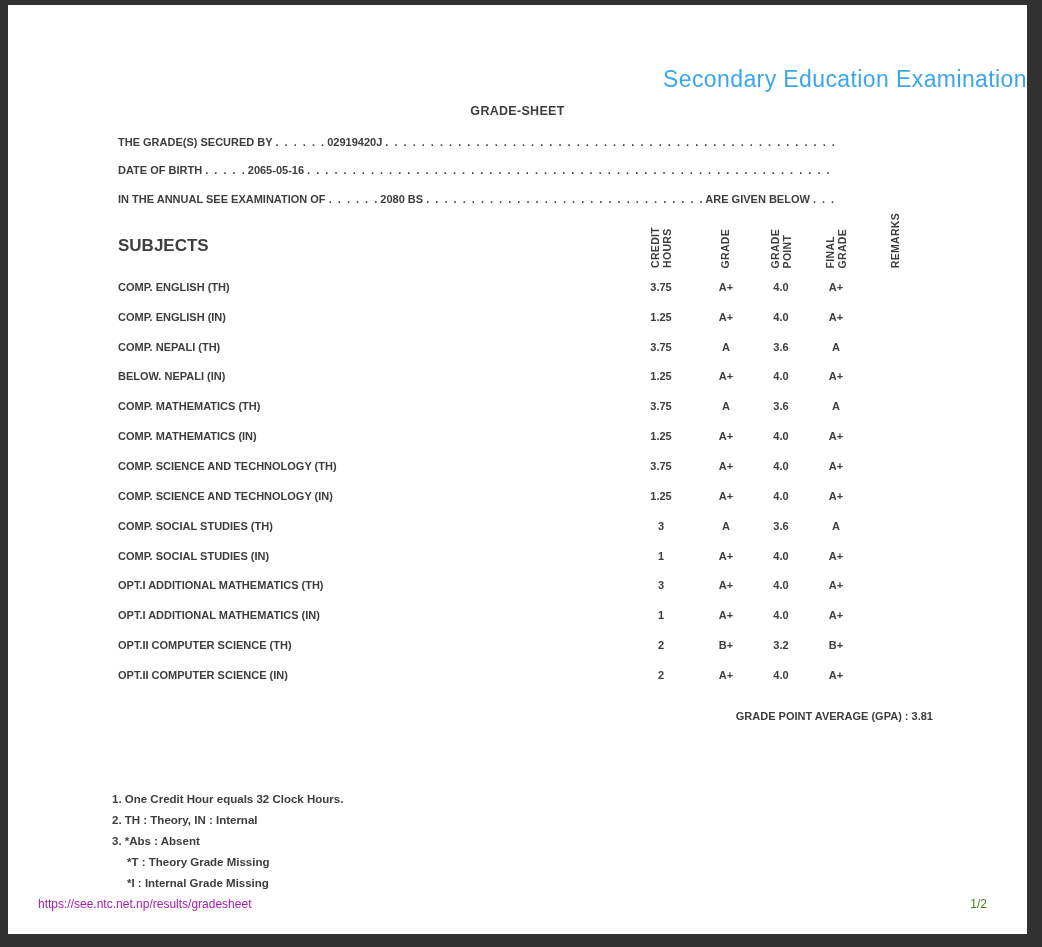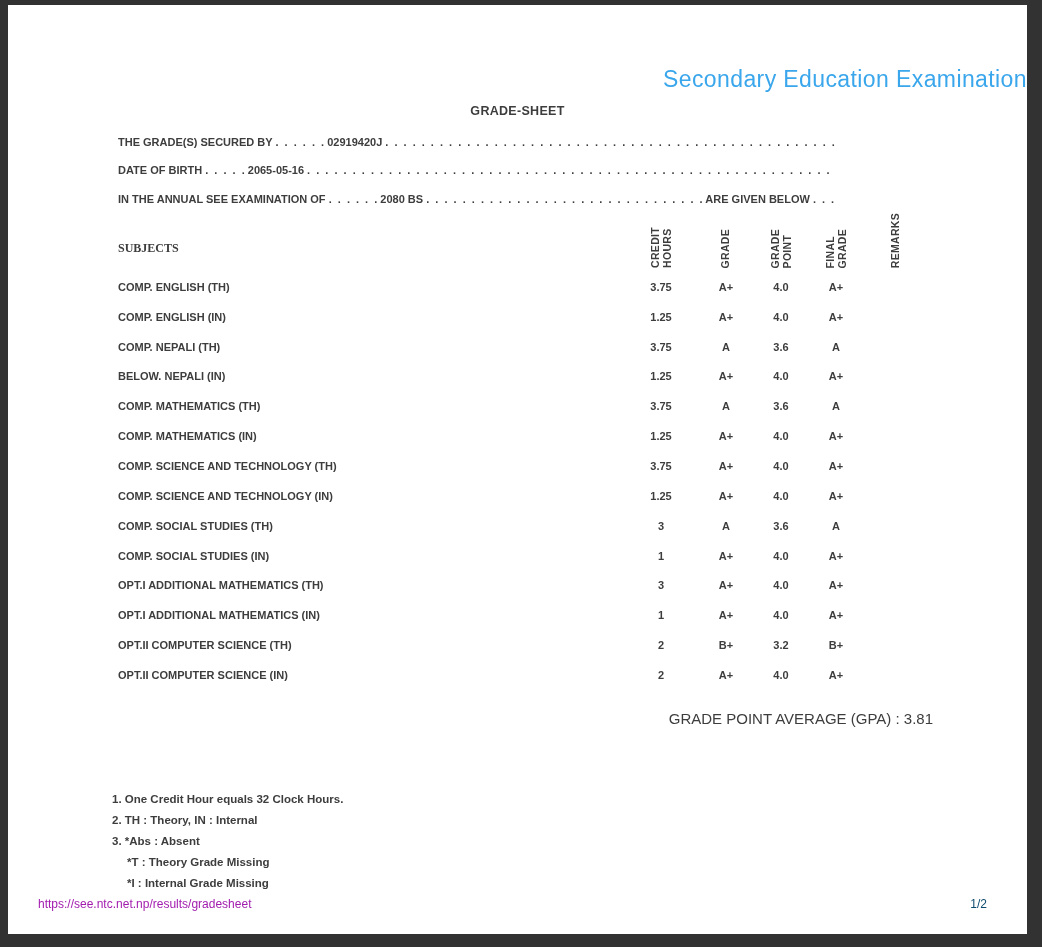--- a/index.html
+++ b/index.html
@@ -34,21 +34,21 @@
   .hline .dots{ word-spacing:3px; }
   #hline1{ top:131px; width:722px; }
   #hline2{ top:159px; width:716px; }
   #hline3{ top:188px; }
 
   .thead{
     position:absolute; left:110px; top:201px; width:816px; height:62px;
     display:flex;
   }
   .h-sub{ width:500px; display:flex; align-items:flex-end; padding-bottom:12px;
-          font-size:12px; font-weight:700; box-sizing:border-box;font-family:Liberation Serif, serif;}
+          font-size:17px; font-weight:700; box-sizing:border-box;}
   .h-rot{ display:flex; align-items:flex-end; justify-content:center; }
   .vtext{
     writing-mode:vertical-rl;
     transform:rotate(180deg);
     white-space:pre-line;
     font-size:10.5px; font-weight:700; line-height:11.5px;
     letter-spacing:0.3px;
   }
   .w-credit{width:86px;} .w-grade{width:44px;} .w-gpoint{width:66px;}
   .w-fgrade{width:44px;} .w-remarks{width:76px;}
@@ -58,35 +58,35 @@
   .trow span{ font-size:11px; font-weight:700; }
   .c-sub{ width:500px; text-align:left; }
   .c-credit{ width:86px; text-align:center; }
   .c-grade{ width:44px; text-align:center; }
   .c-gpoint{ width:66px; text-align:center; }
   .c-fgrade{ width:44px; text-align:center; }
   .c-remarks{ width:76px; text-align:center; }
 
   .gpa{
     position:absolute; top:705px; right:94px;
-    font-size:15px; font-weight:400; white-space:nowrap;padding-left:19px;
+    font-size:11px; font-weight:700; white-space:nowrap;padding-left:19px;
   }
   .notes{
     position:absolute; left:104px; top:784px;
     font-size:11.5px; font-weight:700; line-height:21px;
   }
   .note.indent{ padding-left:15px; }
 
   .footer-url{
     position:absolute; left:30px; top:892px;
     font-size:12px; font-weight:400; color:#a21caf;
   }
   .footer-page{
     position:absolute; right:40px; top:892px;
-    font-size:12px; font-weight:400; color:#0c4a6e;
+    font-size:12px; font-weight:400; color:#4d7c0f;
   }
 </style>
 </head>
 <body>
 
 <div class="page">
 
   <div class="title">Secondary Education Examination</div>
   <div class="subtitle">GRADE-SHEET</div>
 

